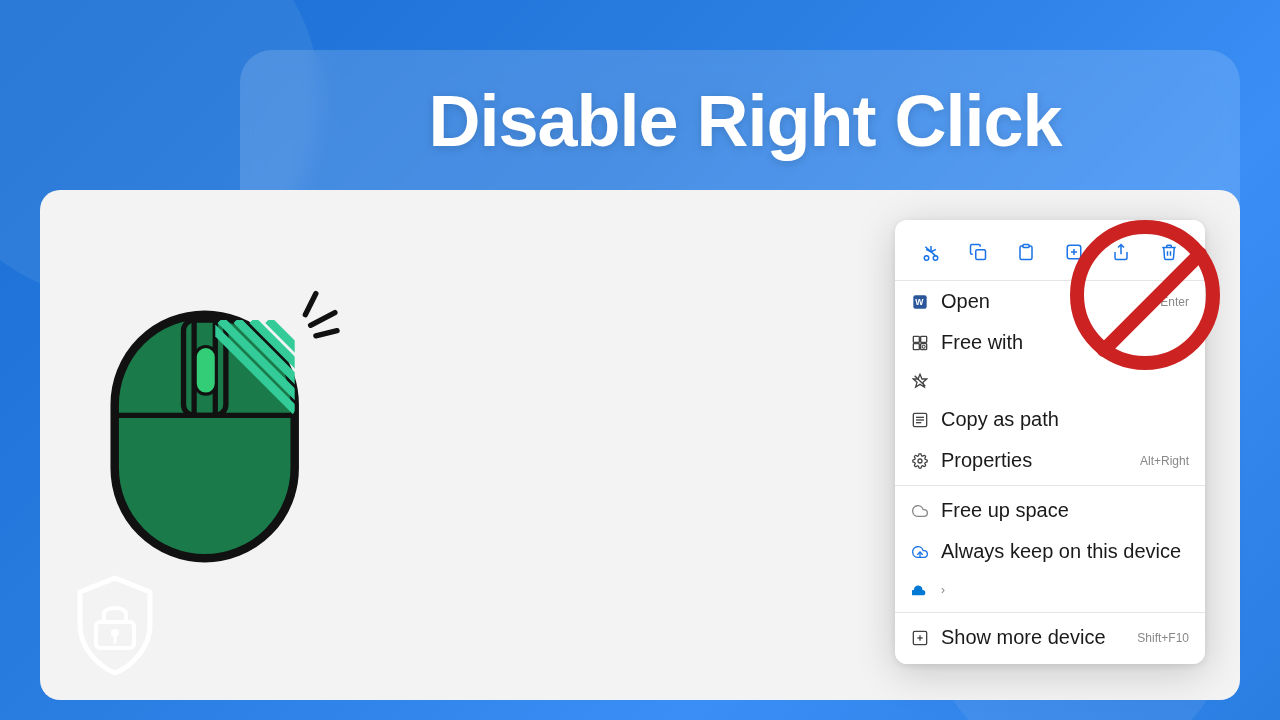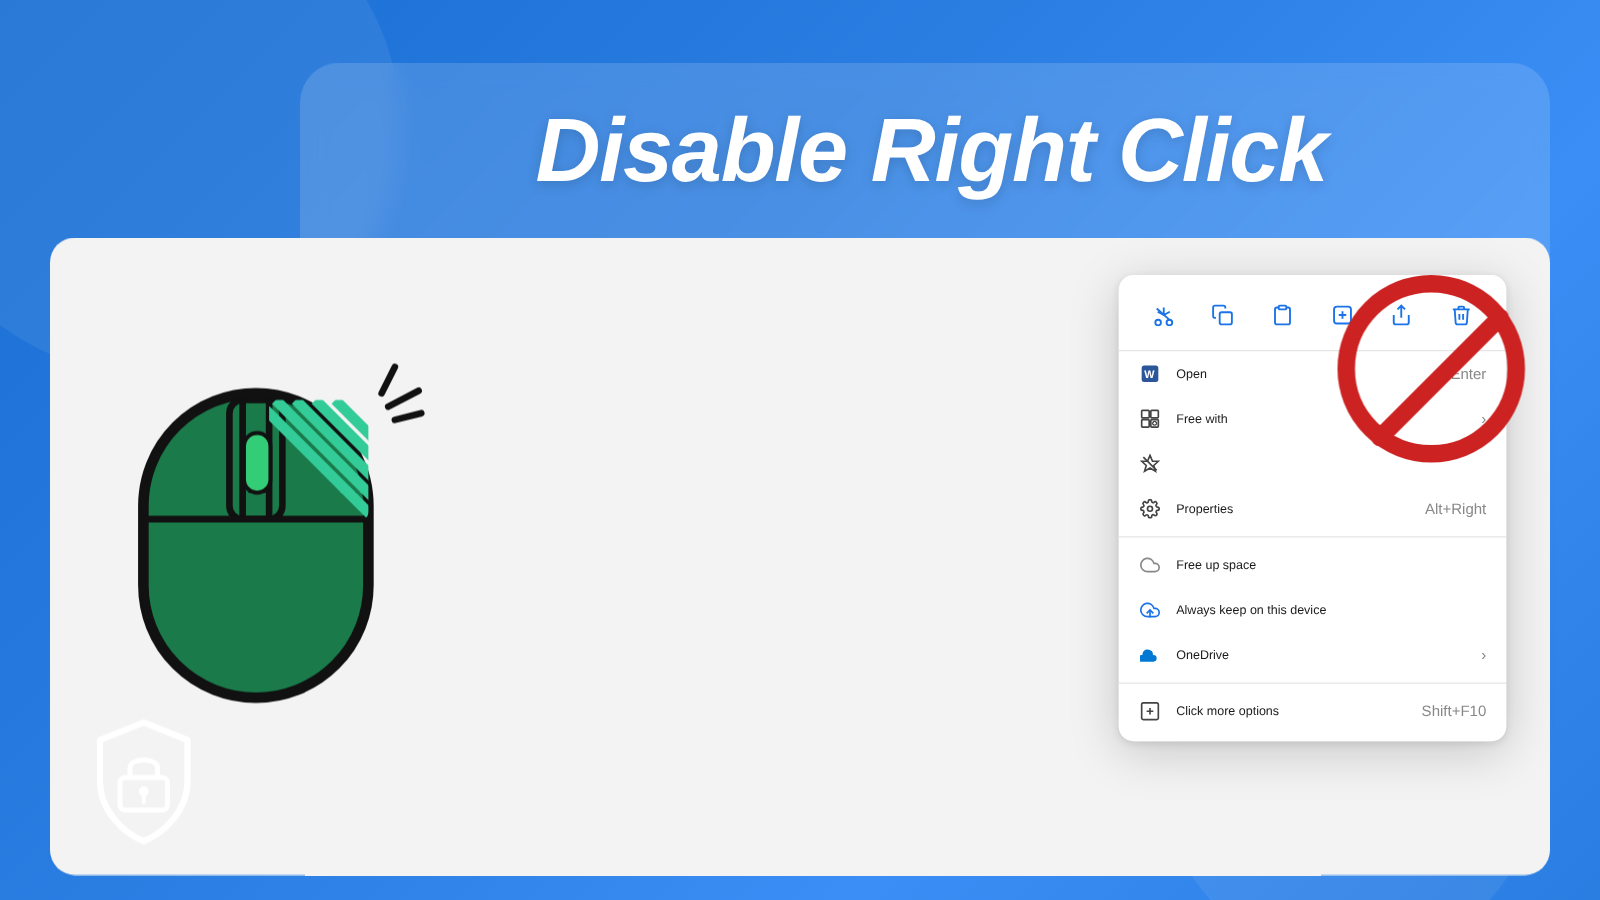--- a/index.html
+++ b/index.html
@@ -56,21 +56,20 @@
       position: absolute;
       top: 80px;
       left: 250px;
       right: 40px;
       text-align: center;
       color: white;
       font-size: 72px;
       font-weight: 800;
       letter-spacing: -1px;
       text-shadow: 0 2px 10px rgba(0,0,0,0.15);
-      font-style: italic;
     }
 
     
     .shield-icon {
       position: absolute;
       bottom: 40px;
       left: 60px;
       width: 110px;
       height: 110px;
     }
@@ -135,21 +134,21 @@
       flex-shrink: 0;
       color: #444;
       display: flex;
       align-items: center;
       justify-content: center;
       font-size: 15px;
     }
 
     .menu-item-label {
       flex: 1;
-      font-size: 10px;
+      font-size: 20px;
     }
 
     .menu-item-shortcut {
       color: #888;
       font-size: 12px;
       margin-left: auto;
     }
 
     .menu-item-arrow {
       color: #888;
@@ -328,20 +327,31 @@
 
   <div class="menu-item">
     <div class="menu-item-icon">
       <svg width="16" height="16" viewBox="0 0 24 24" fill="none" stroke="#444" stroke-width="2">
         <polygon points="12,2 15,9 22,9 16.5,14 18.5,21 12,17 5.5,21 7.5,14 2,9 9,9"></polygon>
         <line x1="4" y1="4" x2="20" y2="20" stroke="#444" stroke-width="2"></line>
       </svg>
     </div>
   </div>
 
+  <div class="menu-item">
+    <div class="menu-item-icon">
+      <svg width="16" height="16" viewBox="0 0 24 24" fill="none" stroke="#444" stroke-width="2">
+        <rect x="2" y="2" width="20" height="20" rx="2"></rect>
+        <line x1="6" y1="8" x2="18" y2="8"></line>
+          <line x1="6" y1="12" x2="18" y2="12"></line>
+        <line x1="6" y1="16" x2="14" y2="16"></line>
+      </svg>
+    </div>
+    <span class="menu-item-label">Copy as path</span>
+  </div>
 
   <div class="menu-item">
     <div class="menu-item-icon">
       <svg width="16" height="16" viewBox="0 0 24 24" fill="none" stroke="#444" stroke-width="2">
         <circle cx="12" cy="12" r="3"></circle>
         <path d="M19.4 15a1.65 1.65 0 00.33 1.82l.06.06a2 2 0 010 2.83 2 2 0 01-2.83 0l-.06-.06a1.65 1.65 0 00-1.82-.33 1.65 1.65 0 00-1 1.51V21a2 2 0 01-4 0v-.09A1.65 1.65 0 009 19.4a1.65 1.65 0 00-1.82.33l-.06.06a2 2 0 01-2.83-2.83l.06-.06A1.65 1.65 0 004.68 15a1.65 1.65 0 00-1.51-1H3a2 2 0 010-4h.09A1.65 1.65 0 004.6 9a1.65 1.65 0 00-.33-1.82l-.06-.06a2 2 0 012.83-2.83l.06.06A1.65 1.65 0 009 4.68a1.65 1.65 0 001-1.51V3a2 2 0 014 0v.09a1.65 1.65 0 001 1.51 1.65 1.65 0 001.82-.33l.06-.06a2 2 0 012.83 2.83l-.06.06A1.65 1.65 0 0019.4 9a1.65 1.65 0 001.51 1H21a2 2 0 010 4h-.09a1.65 1.65 0 00-1.51 1z"></path>
       </svg>
     </div>
     <span class="menu-item-label">Properties</span>
     <span class="menu-item-shortcut">Alt+Right</span>
@@ -368,35 +378,34 @@
     </div>
     <span class="menu-item-label">Always keep on this device</span>
   </div>
 
   <div class="menu-item">
     <div class="menu-item-icon">
       <svg width="16" height="16" viewBox="0 0 24 24" fill="#0078d4">
         <path d="M10.9 5.6A6 6 0 003 12H2a4 4 0 000 8h14a4 4 0 000-8h-.5a6 6 0 00-4.6-6.4z"></path>
       </svg>
     </div>
-    <span class="menu-item-label">OneDrive</span>
     <span class="menu-item-arrow">›</span>
   </div>
 
   <div class="menu-divider"></div>
 
   <div class="menu-item">
     <div class="menu-item-icon">
       <svg width="16" height="16" viewBox="0 0 24 24" fill="none" stroke="#444" stroke-width="2">
         <rect x="2" y="2" width="20" height="20" rx="2"></rect>
         <line x1="8" y1="12" x2="16" y2="12"></line>
         <line x1="12" y1="8" x2="12" y2="16"></line>
       </svg>
     </div>
-    <span class="menu-item-label">Click more options</span>
+    <span class="menu-item-label">Show more device</span>
     <span class="menu-item-shortcut">Shift+F10</span>
   </div>
 </div>
 
 <div class="no-symbol">
   <div class="no-circle">
     <div class="no-line"></div>
   </div>
 </div>
 

